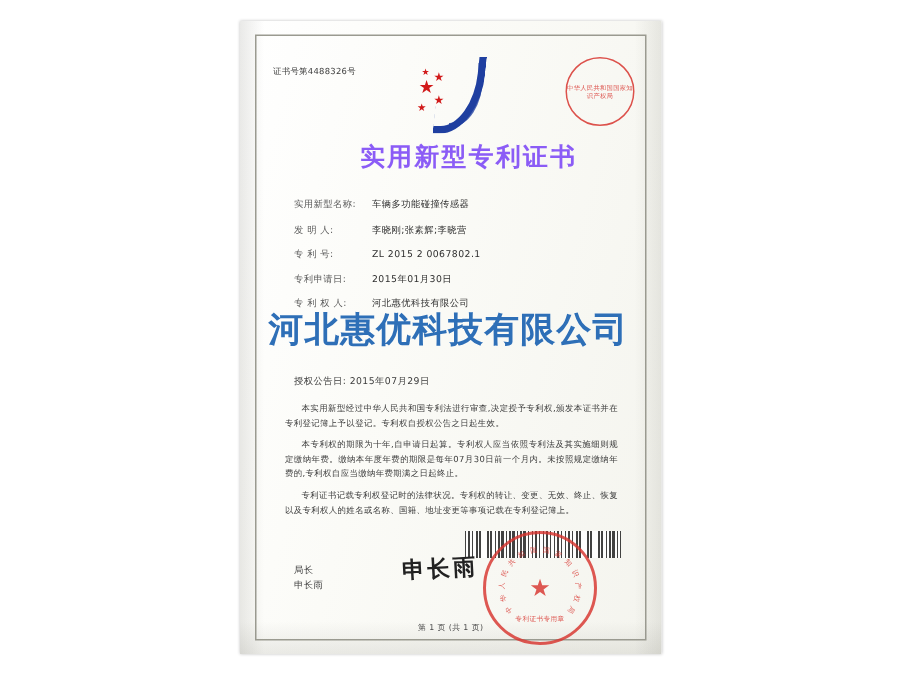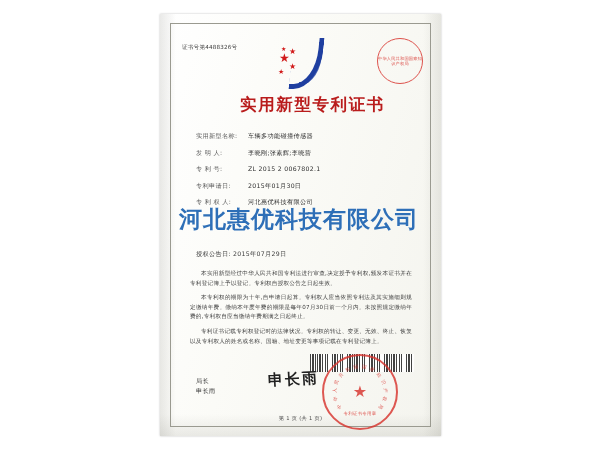--- a/index.html
+++ b/index.html
@@ -133,21 +133,21 @@
   .doc-title {
     position: absolute;
     left: 0;
     top: 80px;
     width: 305px;
     text-align: center;
     font-family: "DejaVu Serif", serif;
     font-weight: bold;
     font-size: 16.5px;
     letter-spacing: 1.6px;
-    color: #b91c1c;
+    color: #8b5cf6;
   }
 
   
   .fields {
     position: absolute;
     left: 36px;
     top: 118px;
     width: 214px;
   }
   .field-row {

